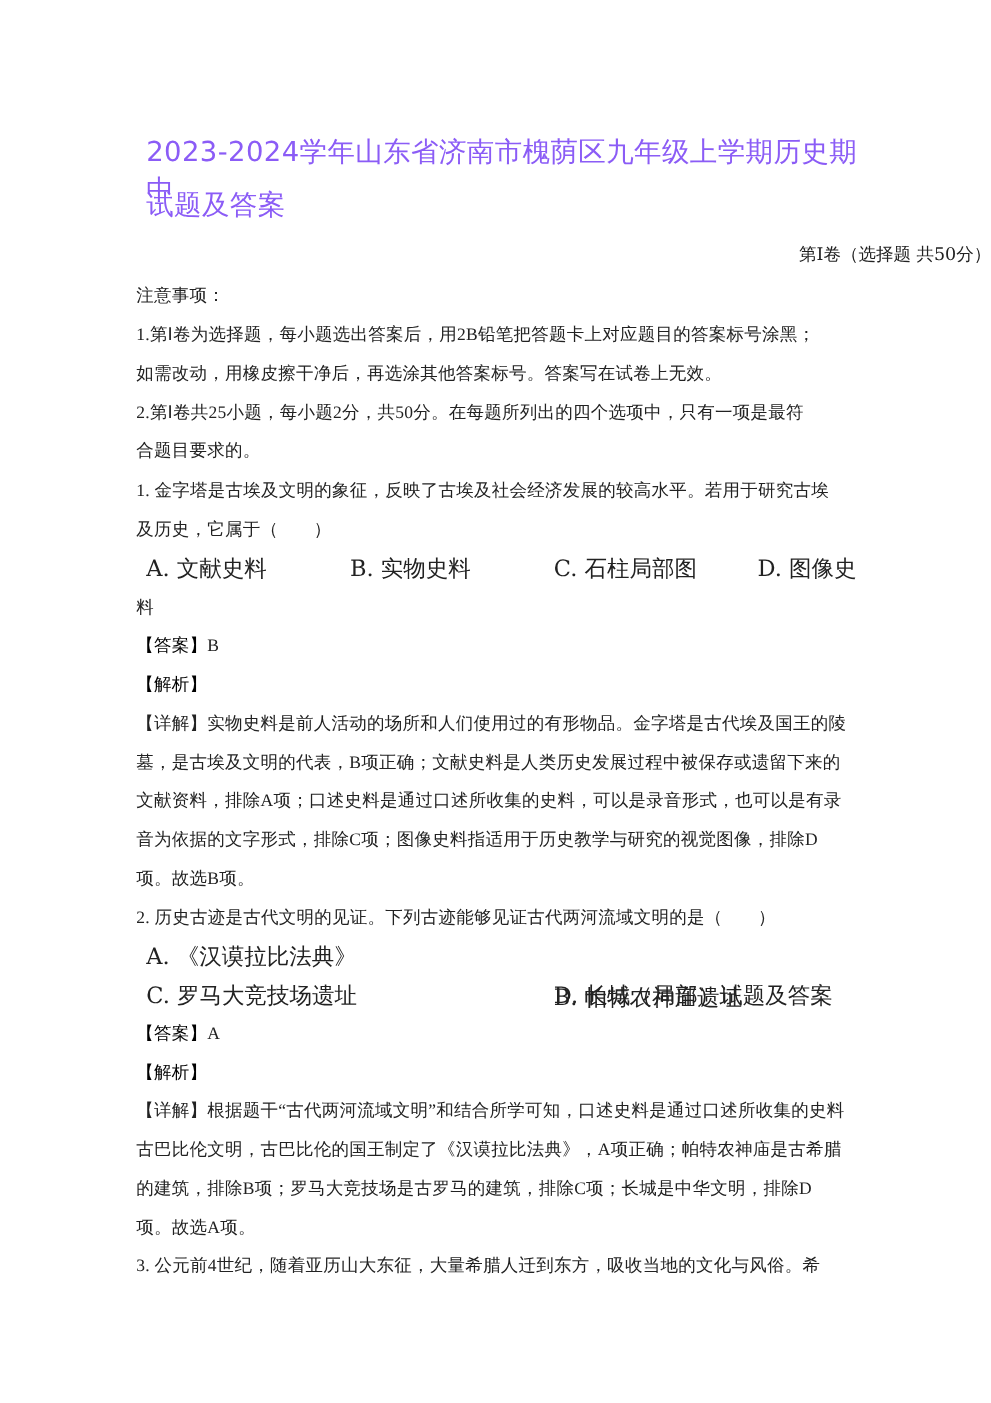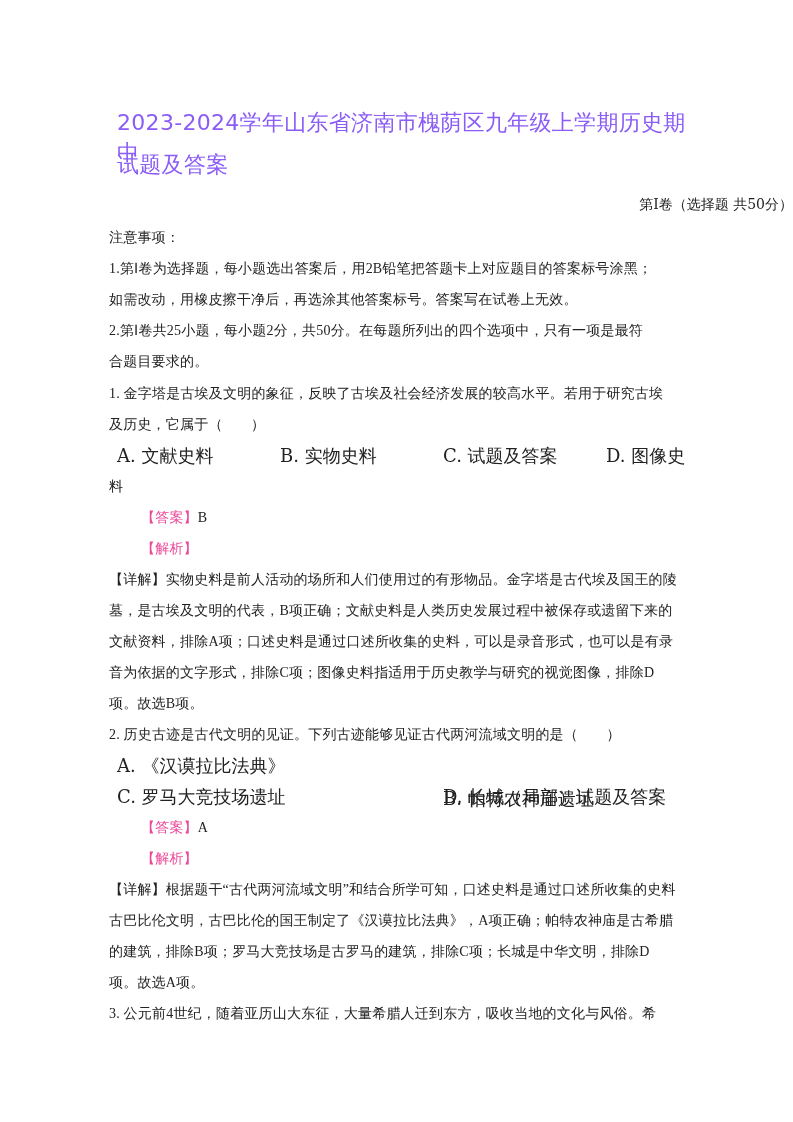--- a/index.html
+++ b/index.html
@@ -2,21 +2,21 @@
 <html><head>
 <meta charset="utf-8">
 <style>
   html, body { margin: 0; padding: 0; background: #ffffff; }
   body { width: 793px; height: 1122px; position: relative; overflow: hidden; font-family: "DejaVu Serif", "Liberation Serif", serif; color: #222; }
   .title { position: absolute; left: 117px; width: 570px; font-family: "DejaVu Sans", "Liberation Sans", sans-serif; font-weight: normal; font-size: 22px; color: #8b5cf6; line-height: 30px; letter-spacing: 0.3px; }
   .t1 { top: 108px; }
   .t2 { top: 150px; }
   .center { position: absolute; left: 0; width: 793px; top: 193px; text-align: right; font-size: 14px; line-height: 22px; }
   .line { position: absolute; left: 109px; font-size: 14px; line-height: 22px; white-space: nowrap; letter-spacing: 0.2px; font-family: Liberation Serif, serif; }
-  .lbl { color: #ec4899; margin-left: 32px; }
+  .lbl { color: #000000; }
   .opt { position: absolute; font-size: 18px; line-height: 22px; white-space: nowrap; }
 </style>
 </head>
 <body>
 
 <div>
   <div class="title t1">2023-2024学年山东省济南市槐荫区九年级上学期历史期中</div>
   <div class="title t2">试题及答案</div>
 
   <div class="center">第Ⅰ卷（选择题 共50分）</div>
@@ -24,21 +24,21 @@
   <div class="line" style="top:227px">注意事项：</div>
   <div class="line" style="top:258px">1.第Ⅰ卷为选择题，每小题选出答案后，用2B铅笔把答题卡上对应题目的答案标号涂黑；</div>
   <div class="line" style="top:289px">如需改动，用橡皮擦干净后，再选涂其他答案标号。答案写在试卷上无效。</div>
   <div class="line" style="top:320px">2.第Ⅰ卷共25小题，每小题2分，共50分。在每题所列出的四个选项中，只有一项是最符</div>
   <div class="line" style="top:351px">合题目要求的。</div>
 
   <div class="line" style="top:383px">1. 金字塔是古埃及文明的象征，反映了古埃及社会经济发展的较高水平。若用于研究古埃</div>
   <div class="line" style="top:414px">及历史，它属于（　　）</div>
   <div class="opt" style="left:117px;top:445px">A. 文献史料</div>
   <div class="opt" style="left:280px;top:445px">B. 实物史料</div>
-  <div class="opt" style="left:443px;top:445px">C. 试题及答案</div>
+  <div class="opt" style="left:443px;top:445px">C. 石柱局部图</div>
   <div class="opt" style="left:606px;top:445px">D. 图像史</div>
   <div class="line" style="top:476px">料</div>
   <div class="line" style="top:507px">
     <span class="lbl">【答案】</span><span>B</span>
   </div>
   <div class="line lbl" style="top:538px">【解析】</div>
   <div class="line" style="top:569px">
     <span>【详解】</span><span>实物史料是前人活动的场所和人们使用过的有形物品。金字塔是古代埃及国王的陵</span>
   </div>
   <div class="line" style="top:600px">墓，是古埃及文明的代表，B项正确；文献史料是人类历史发展过程中被保存或遗留下来的</div>

